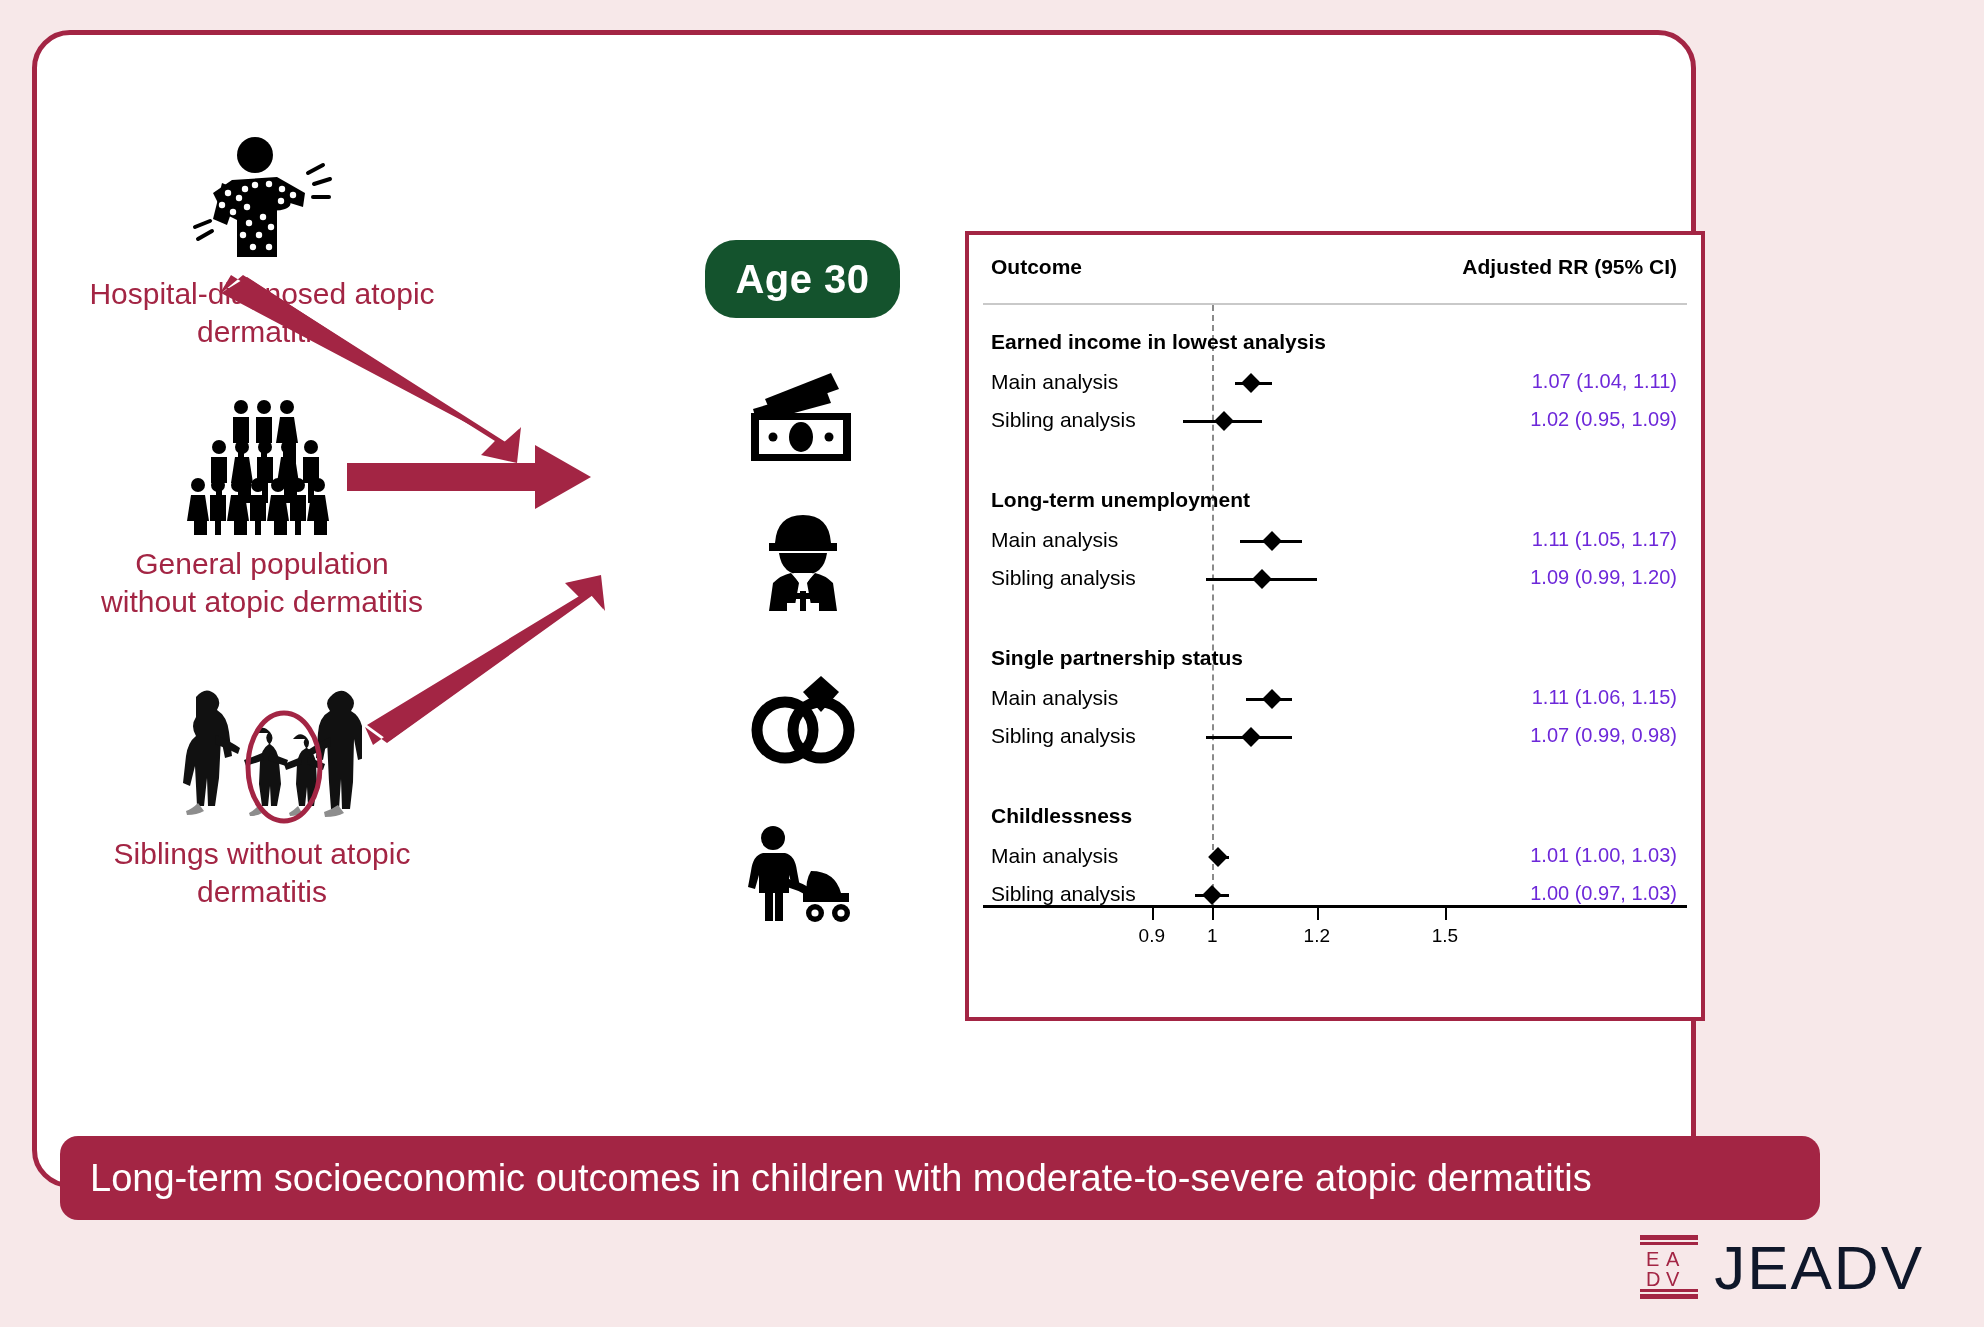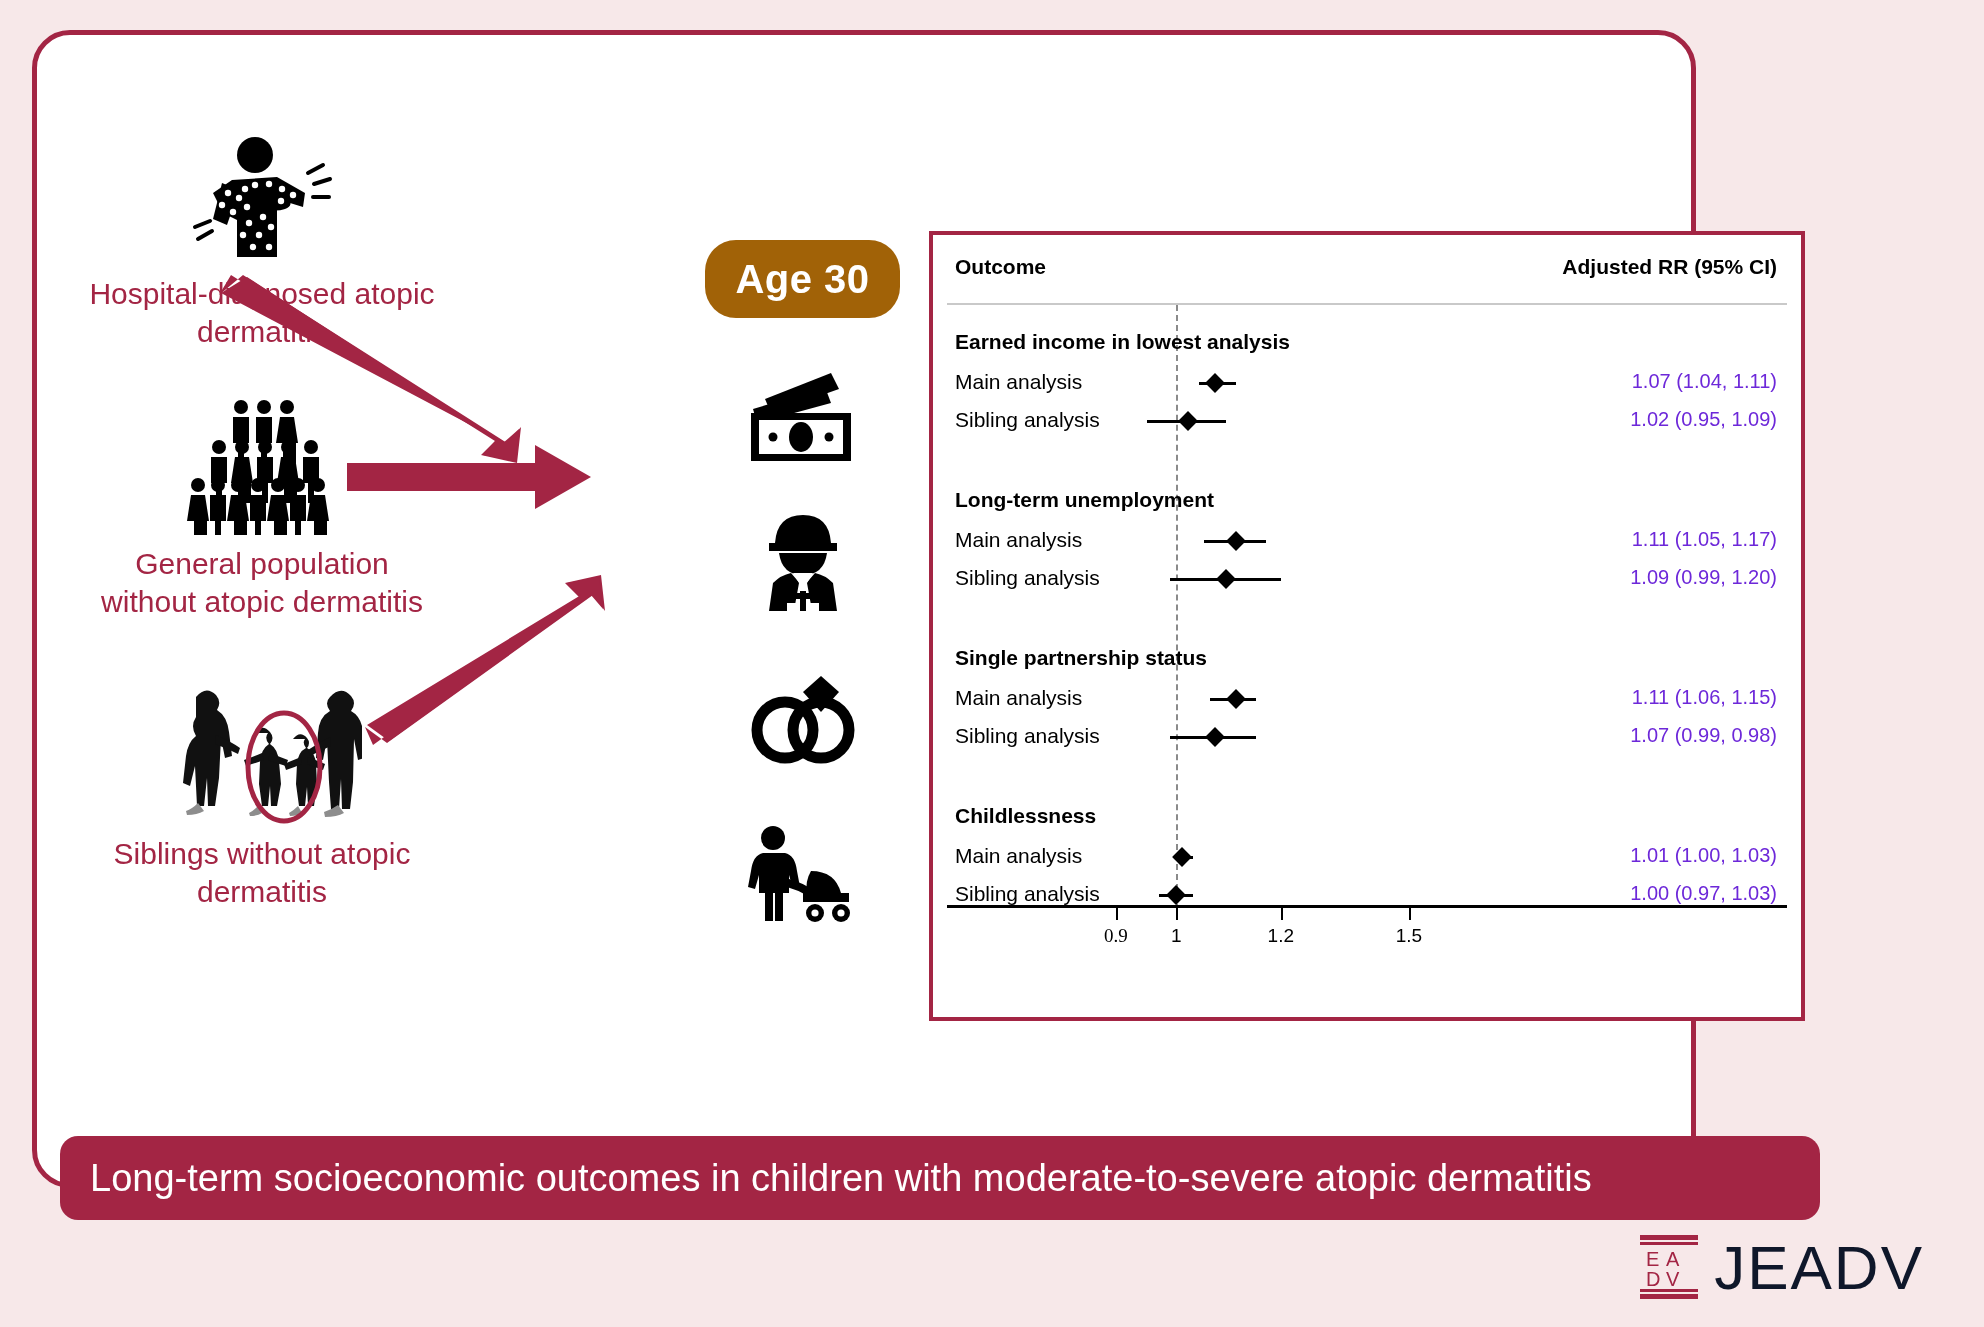--- a/index.html
+++ b/index.html
@@ -36,40 +36,40 @@
   #grp-sib{left:40px; top:640px;  width:370px;}
 
   
   .arrow{position:absolute;}
 
   
   #age-badge{
     position:absolute;
     left:668px; top:205px;
     width:195px; height:78px;
-    background:#a16207;
+    background:#14532d;
     color:#ffffff;
     font-size:40px; font-weight:bold;
     display:flex; align-items:center; justify-content:center;
     letter-spacing:.5px;
     border-radius:31px;
   }
 
   
   .outicon{position:absolute;left:668px;width:195px;text-align:center;}
   #ic-money{top:330px;}
   #ic-work{top:470px;}
   #ic-ring{top:635px;}
   #ic-child{top:790px;}
 
   
   #forest{
     position:absolute;
-    left:892px; top:196px;
-    width:876px; height:790px;
+    left:928px; top:196px;
+    width:740px; height:790px;
     border:4px solid #A32544;
     background:#fff;
     box-sizing:border-box;
   }
   #forest-inner{position:absolute;inset:0;}
   .fhead{
     position:absolute; top:20px;
     font-size:21px; font-weight:bold; color:#000;
   }
   #fhead-outcome{left:22px;}
@@ -379,21 +379,21 @@
           <div class="rowval" style="top: 609px;">1.01 (1.00, 1.03)</div>
           <div class="ci" style="left: 243.236px; width: 16.9577px; top: 621px;"></div>
           <div class="diamond" style="left: 241.944px; top: 615px;"></div>
           <div class="rowlabel" style="top: 647px;">Sibling analysis</div>
           <div class="rowval" style="top: 647px;">1.00 (0.97, 1.03)</div>
           <div class="ci" style="left: 225.762px; width: 34.4319px; top: 659px;"></div>
           <div class="diamond" style="left: 236.236px; top: 653px;"></div>
         </div>
       <div id="forest-axis">
           <div class="tick" style="left: 182.791px;"></div>
-          <div class="ticklbl" style="left: 182.791px; font-family: Liberation Serif, serif;">0.9</div>
+          <div class="ticklbl" style="left: 182.791px;">0.9</div>
           <div class="tick" style="left: 243.236px;"></div>
           <div class="ticklbl" style="left: 243.236px;">1</div>
           <div class="tick" style="left: 347.832px;"></div>
           <div class="ticklbl" style="left: 347.832px;">1.2</div>
           <div class="tick" style="left: 475.848px;"></div>
           <div class="ticklbl" style="left: 475.848px;">1.5</div>
         </div>
     </div>
   </div>
 

